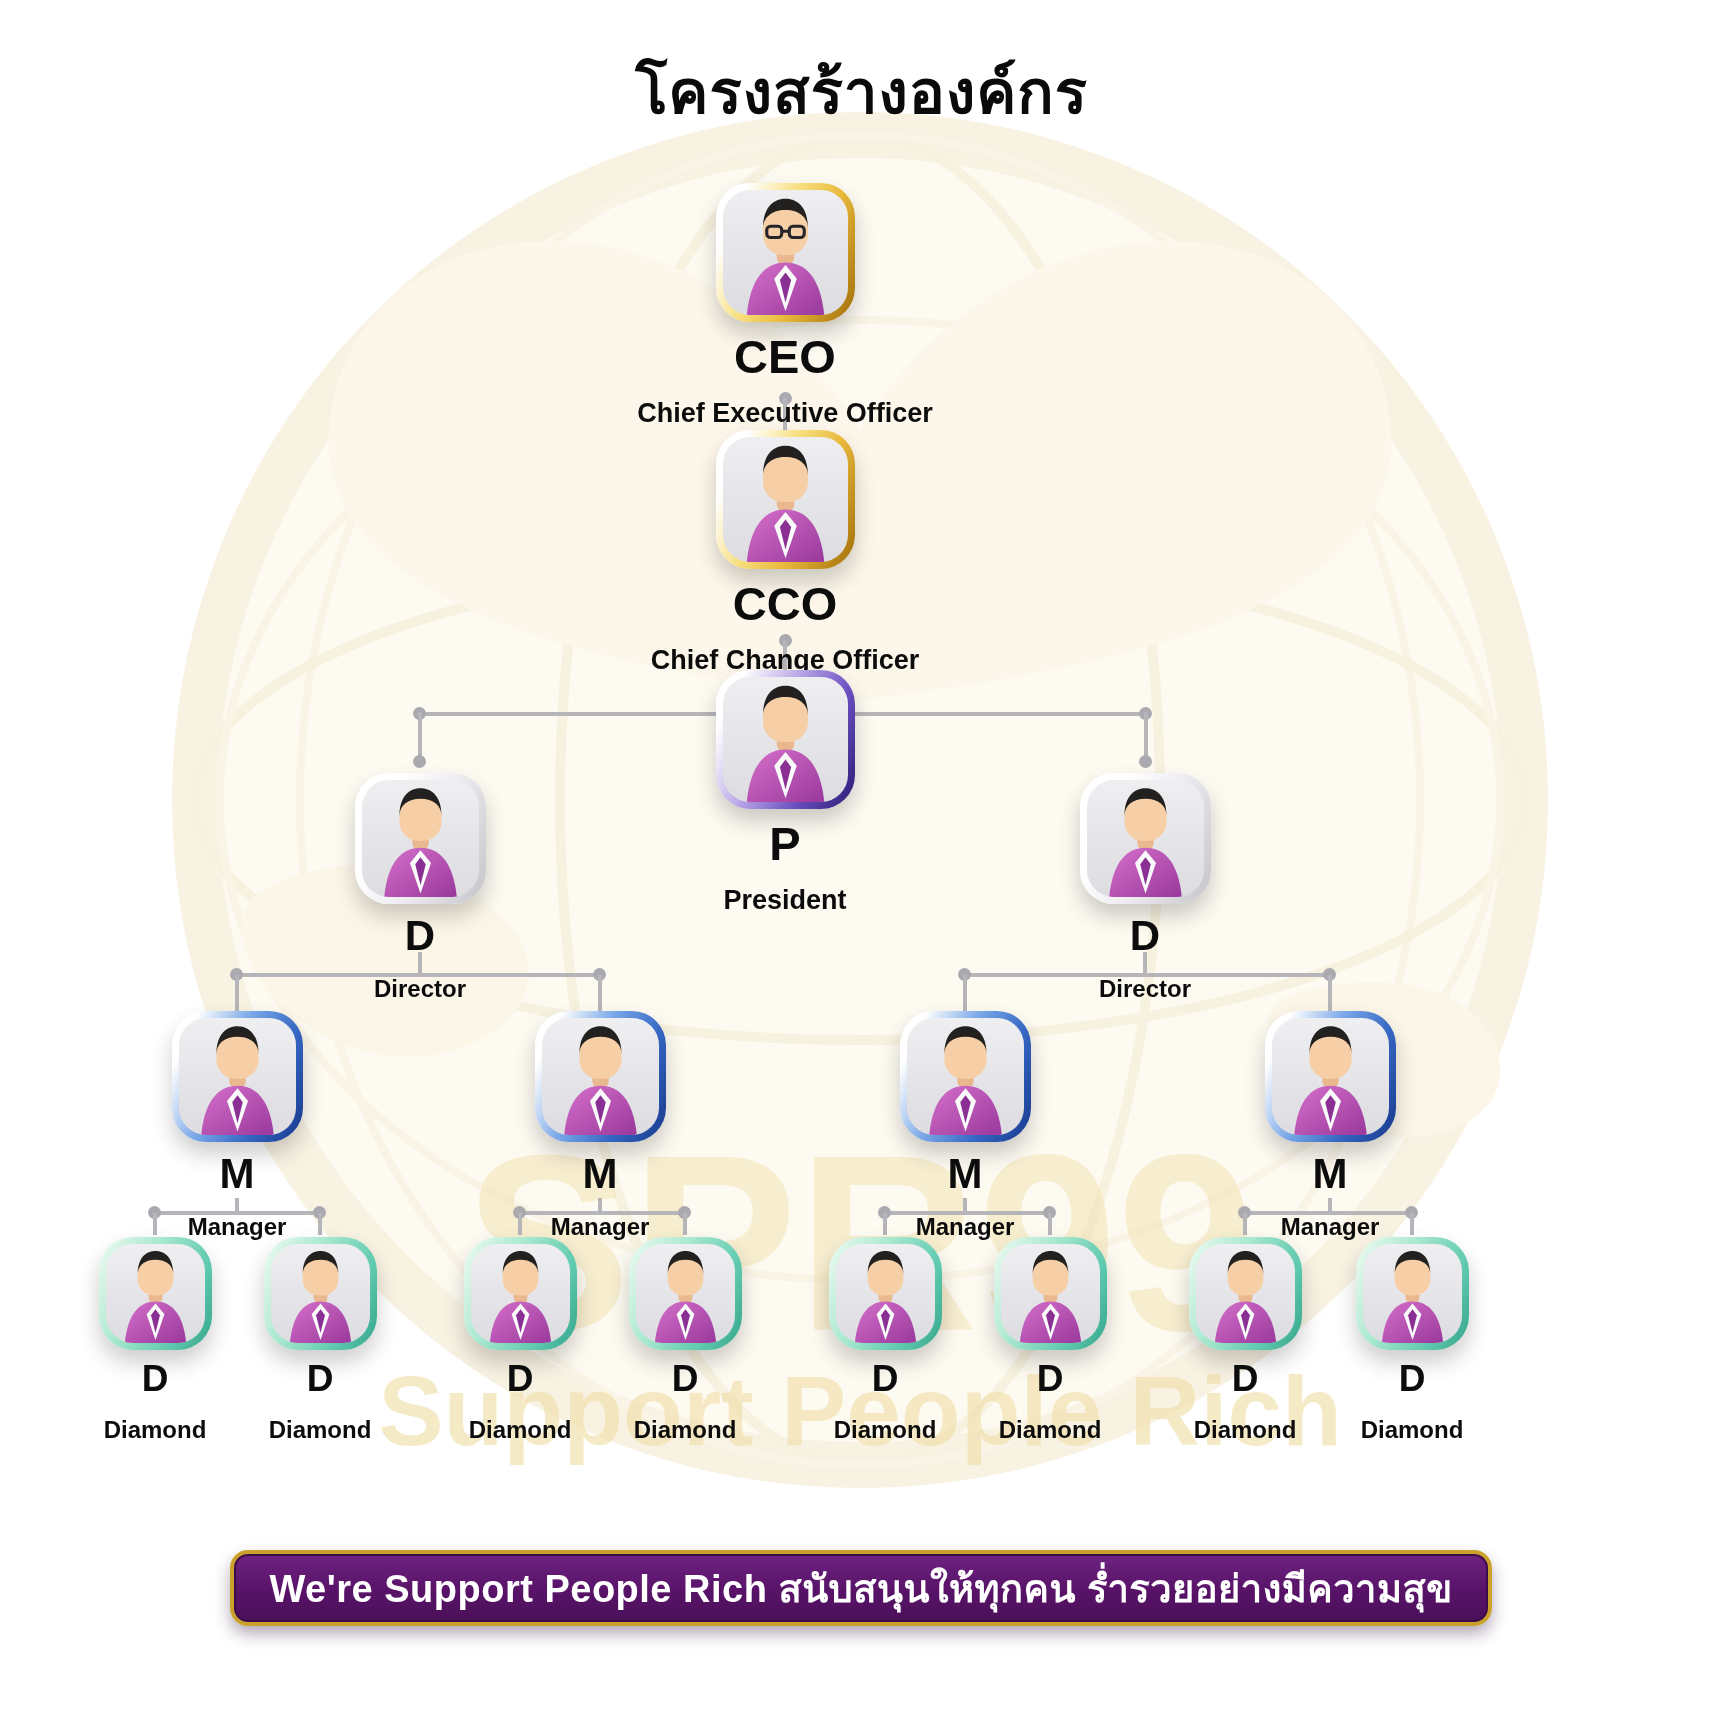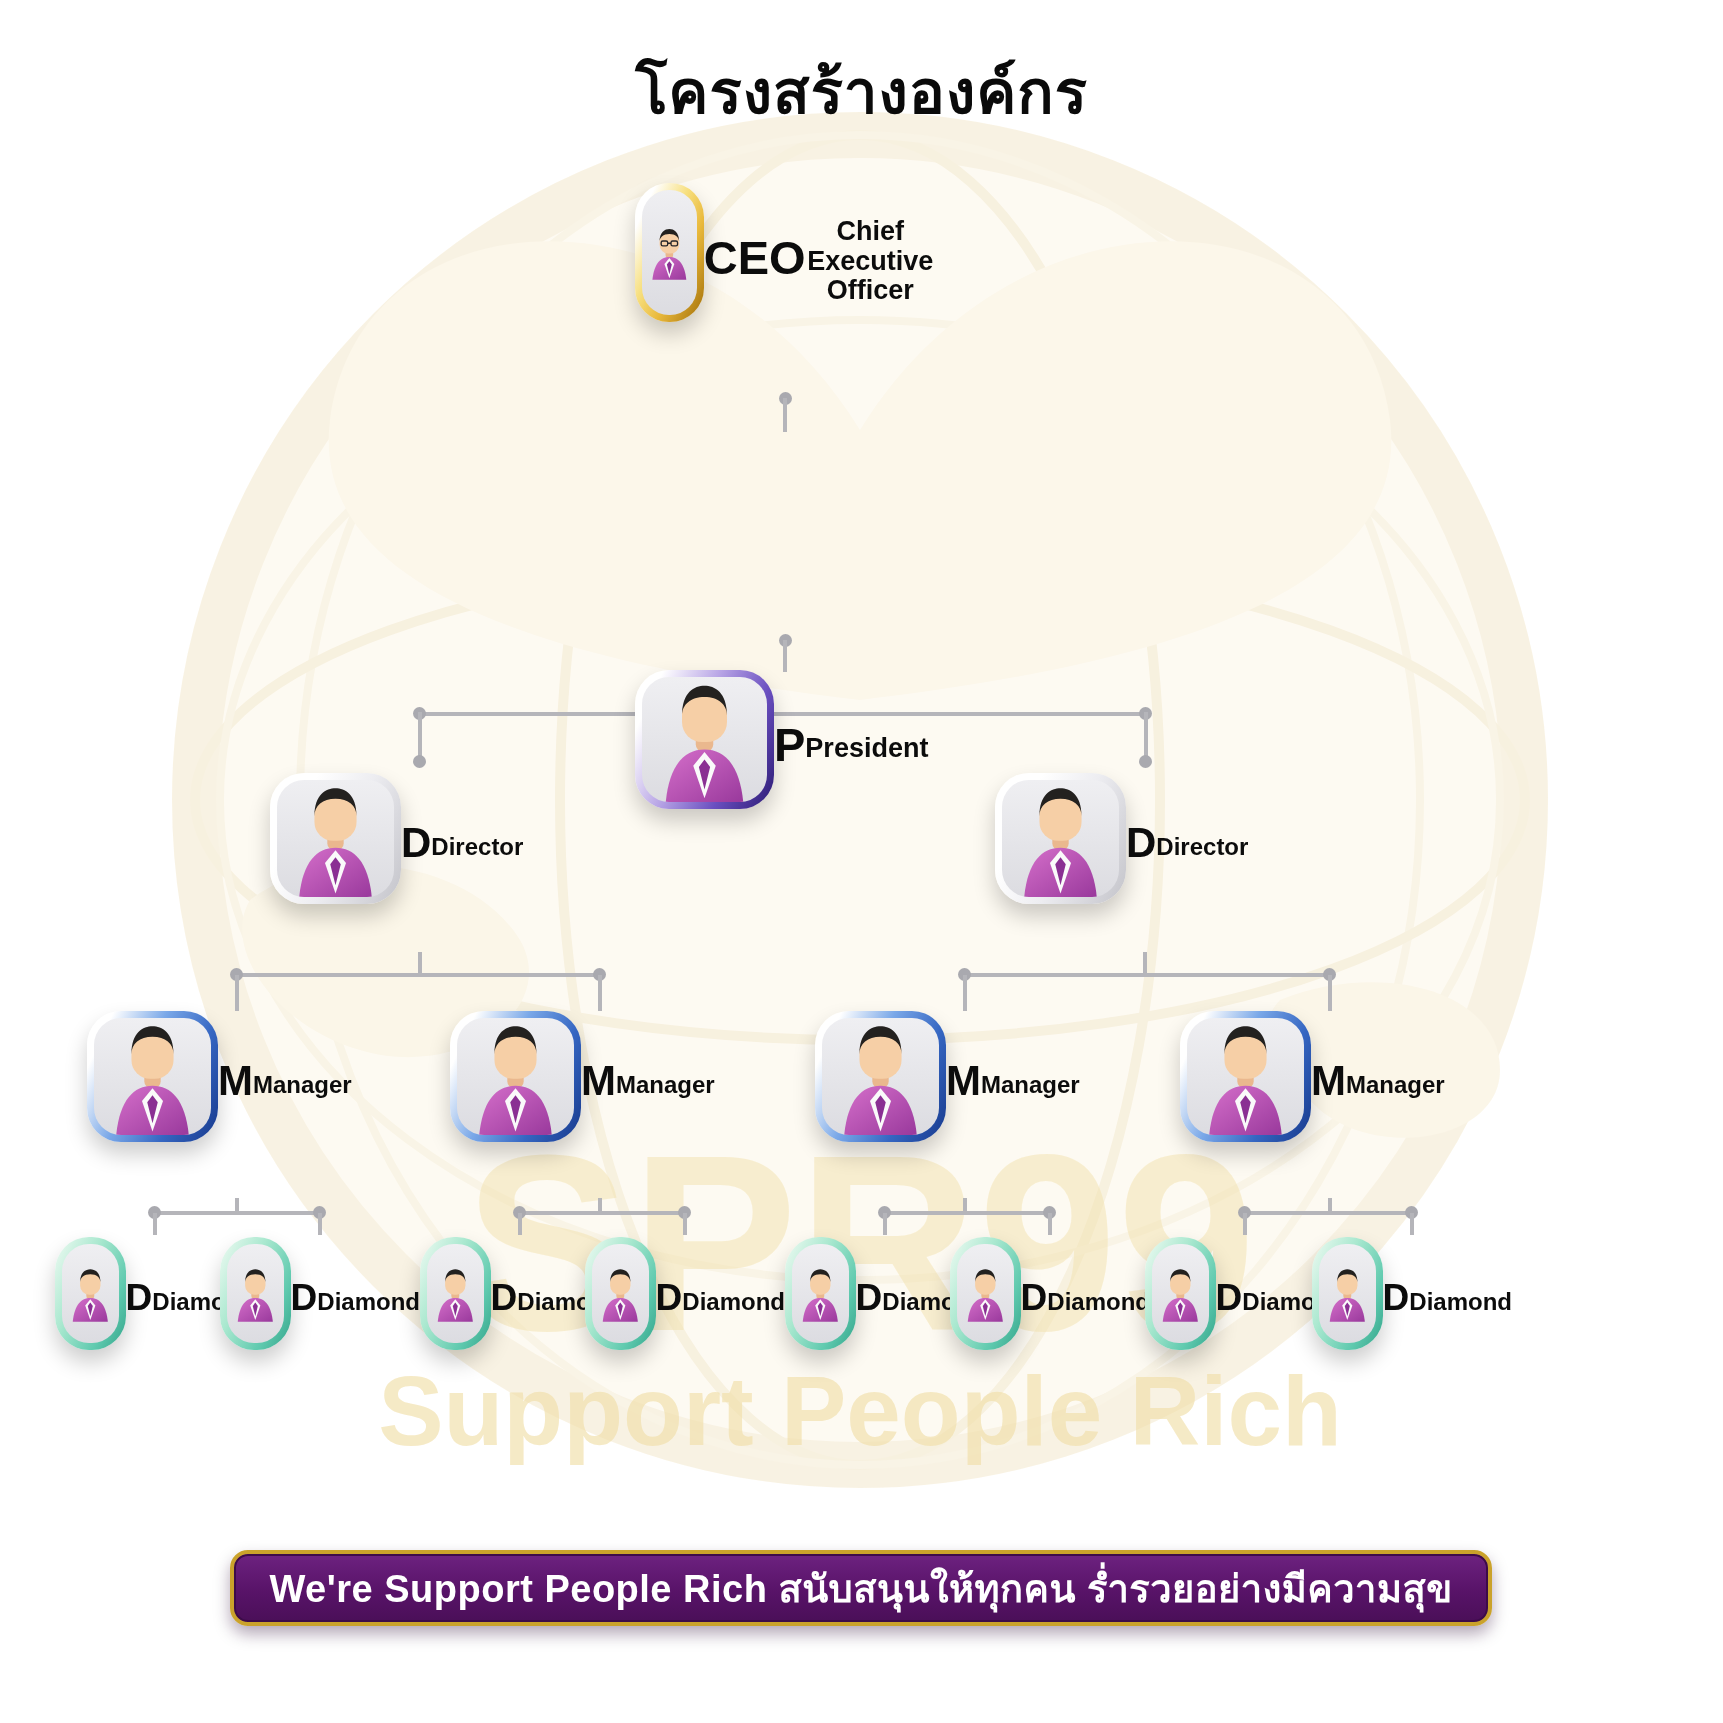--- a/index.html
+++ b/index.html
@@ -14,21 +14,21 @@
   .page-title{position:absolute;top:44px;left:0;width:100%;text-align:center;
     font-size:60px;font-weight:800;color:#0a0a0a;letter-spacing:1px;z-index:3}
 
   
   .hline,.vline{position:absolute;background:#b5b5ba;z-index:1}
   .hline{height:4px}
   .vline{width:4px}
   .dot{position:absolute;width:13px;height:13px;border-radius:50%;background:#a9a9af;z-index:1}
 
   
-  .node{position:absolute;display:flex;flex-direction:row;align-items:center;z-index:2;text-align:center}
+  .node{position:absolute;display:flex;flex-direction:column;align-items:center;z-index:2;text-align:center}
   .node-w{width:300px}
   .node-s{width:200px}
   .avatar{padding:7px;border-radius:34px;box-shadow:0 12px 22px rgba(0,0,0,.20)}
   .avatar-inner{width:100%;height:100%;border-radius:27px;overflow:hidden;
     background:linear-gradient(180deg,#efeff2 0%,#dcdce1 100%)}
   .avatar svg{display:block;width:100%;height:100%}
   .size-lg{width:139px;height:139px}
   .size-md{width:131px;height:131px}
   .size-sm{width:113px;height:113px}
 
@@ -160,20 +160,36 @@
               <rect x="53" y="29" width="12" height="9" rx="3" fill="none" stroke="#26262a" stroke-width="2.5"></rect>
               <path d="M47 33 L53 33" stroke="#26262a" stroke-width="2.5"></path>
             </g>
       </svg>
         </div>
     </div>
     <div class="abbr abbr-xl">CEO</div>
     <div class="role role-lg">Chief Executive Officer</div>
   </div>
 
+  <div class="node node-w" style="left:635px;top:430px">
+    <div class="avatar size-lg ring-gold">
+      <div class="avatar-inner">
+          <svg viewBox="0 0 100 100">
+        <rect x="43" y="44" width="14" height="16" rx="6" fill="#eab88e"></rect>
+        <path d="M50 58 C34 58 22 70 19 100 L81 100 C78 70 66 58 50 58 Z" fill="url(#suitGrad)"></path>
+        <path d="M50 60 L41 71 L50 97 L59 71 Z" fill="#fafafa"></path>
+        <path d="M50 66 L45.5 72 L50 90 L54.5 72 Z" fill="#8a2f93"></path>
+        <rect x="32" y="13" width="36" height="39" rx="16" fill="#f6cfa6"></rect>
+        <path d="M32 31 C32 12 42 7 50 7 C58 7 68 12 68 31 C68 22 61 16 50 16 C39 16 32 22 32 31 Z" fill="#23211f"></path>
+      </svg>
+        </div>
+    </div>
+    <div class="abbr abbr-xl">CCO</div>
+    <div class="role role-lg">Chief Change Officer</div>
+  </div>
 
   <div class="node node-w" style="left:635px;top:670px">
     <div class="avatar size-lg ring-purple">
       <div class="avatar-inner">
           <svg viewBox="0 0 100 100">
         <rect x="43" y="44" width="14" height="16" rx="6" fill="#eab88e"></rect>
         <path d="M50 58 C34 58 22 70 19 100 L81 100 C78 70 66 58 50 58 Z" fill="url(#suitGrad)"></path>
         <path d="M50 60 L41 71 L50 97 L59 71 Z" fill="#fafafa"></path>
         <path d="M50 66 L45.5 72 L50 90 L54.5 72 Z" fill="#8a2f93"></path>
         <rect x="32" y="13" width="36" height="39" rx="16" fill="#f6cfa6"></rect>

